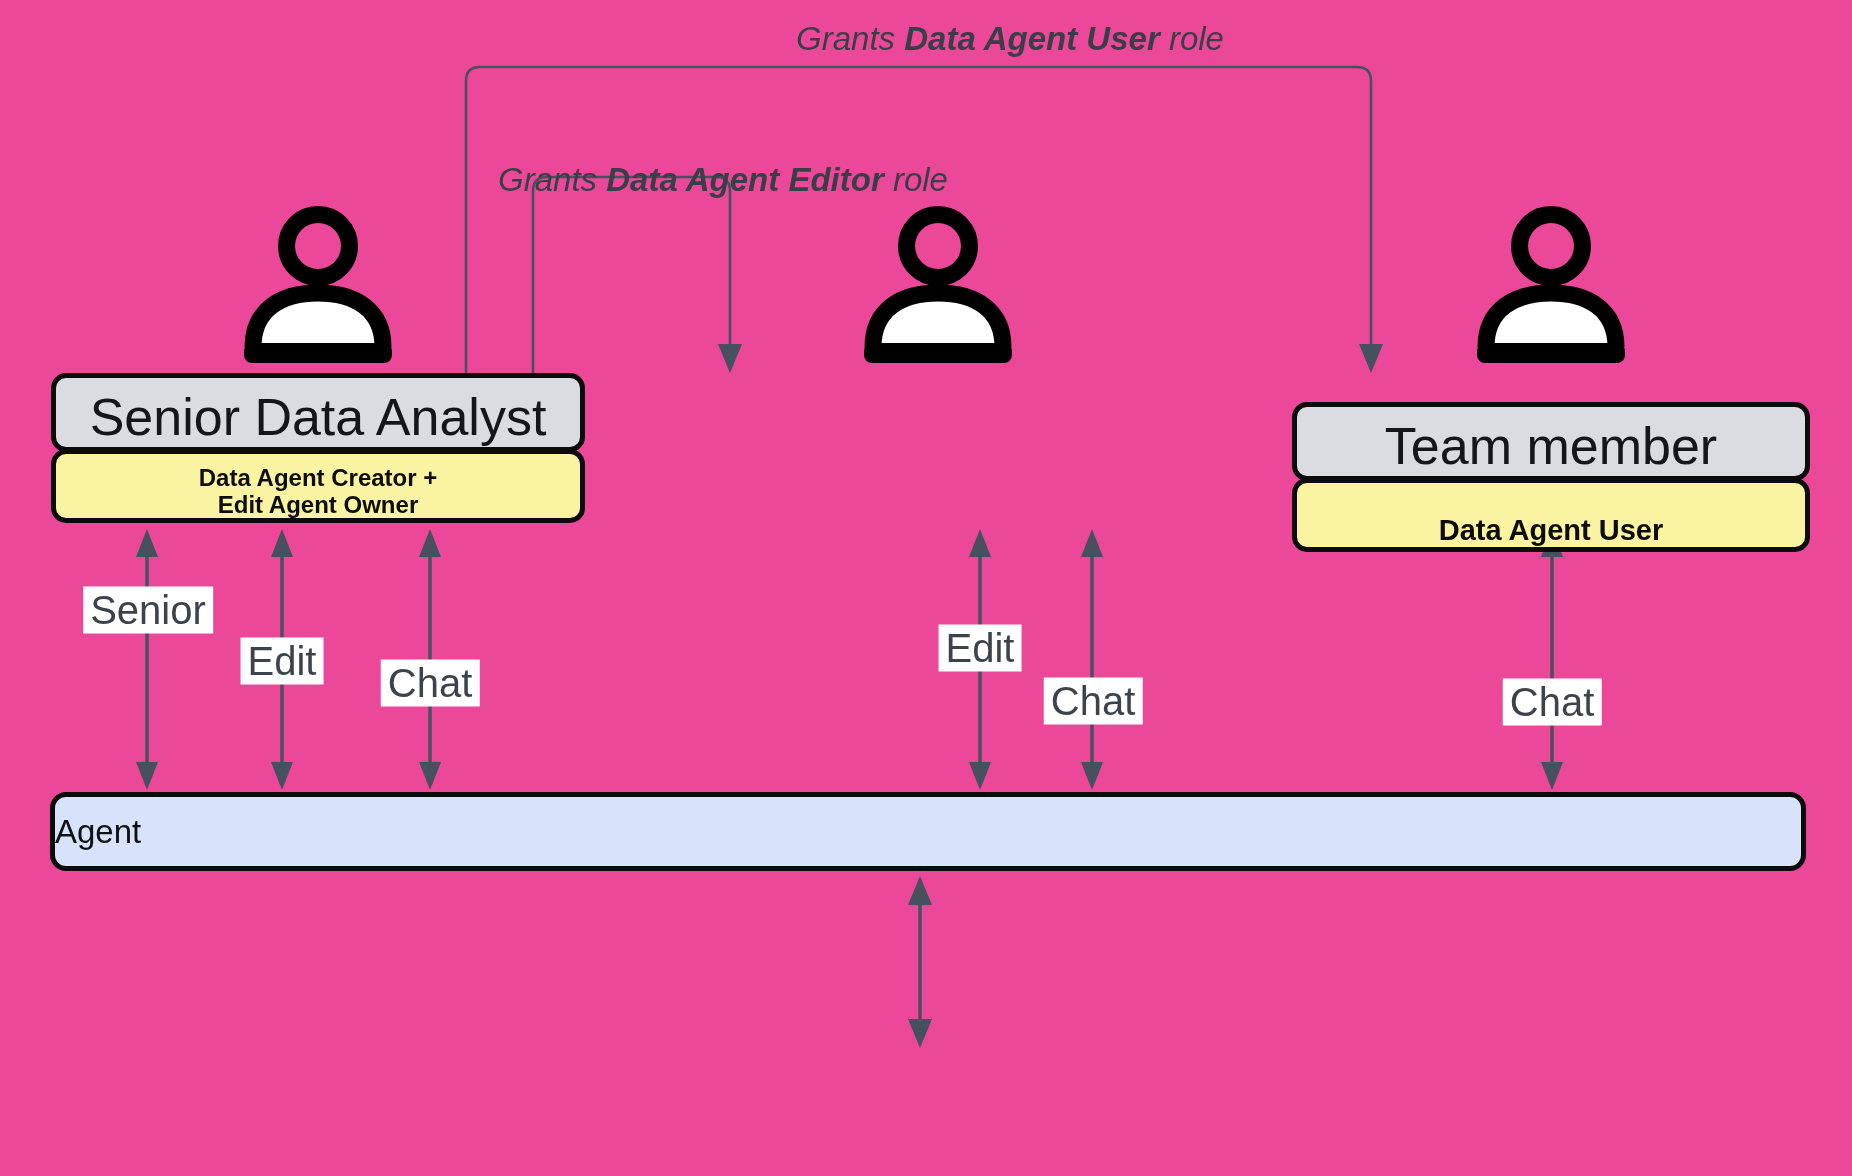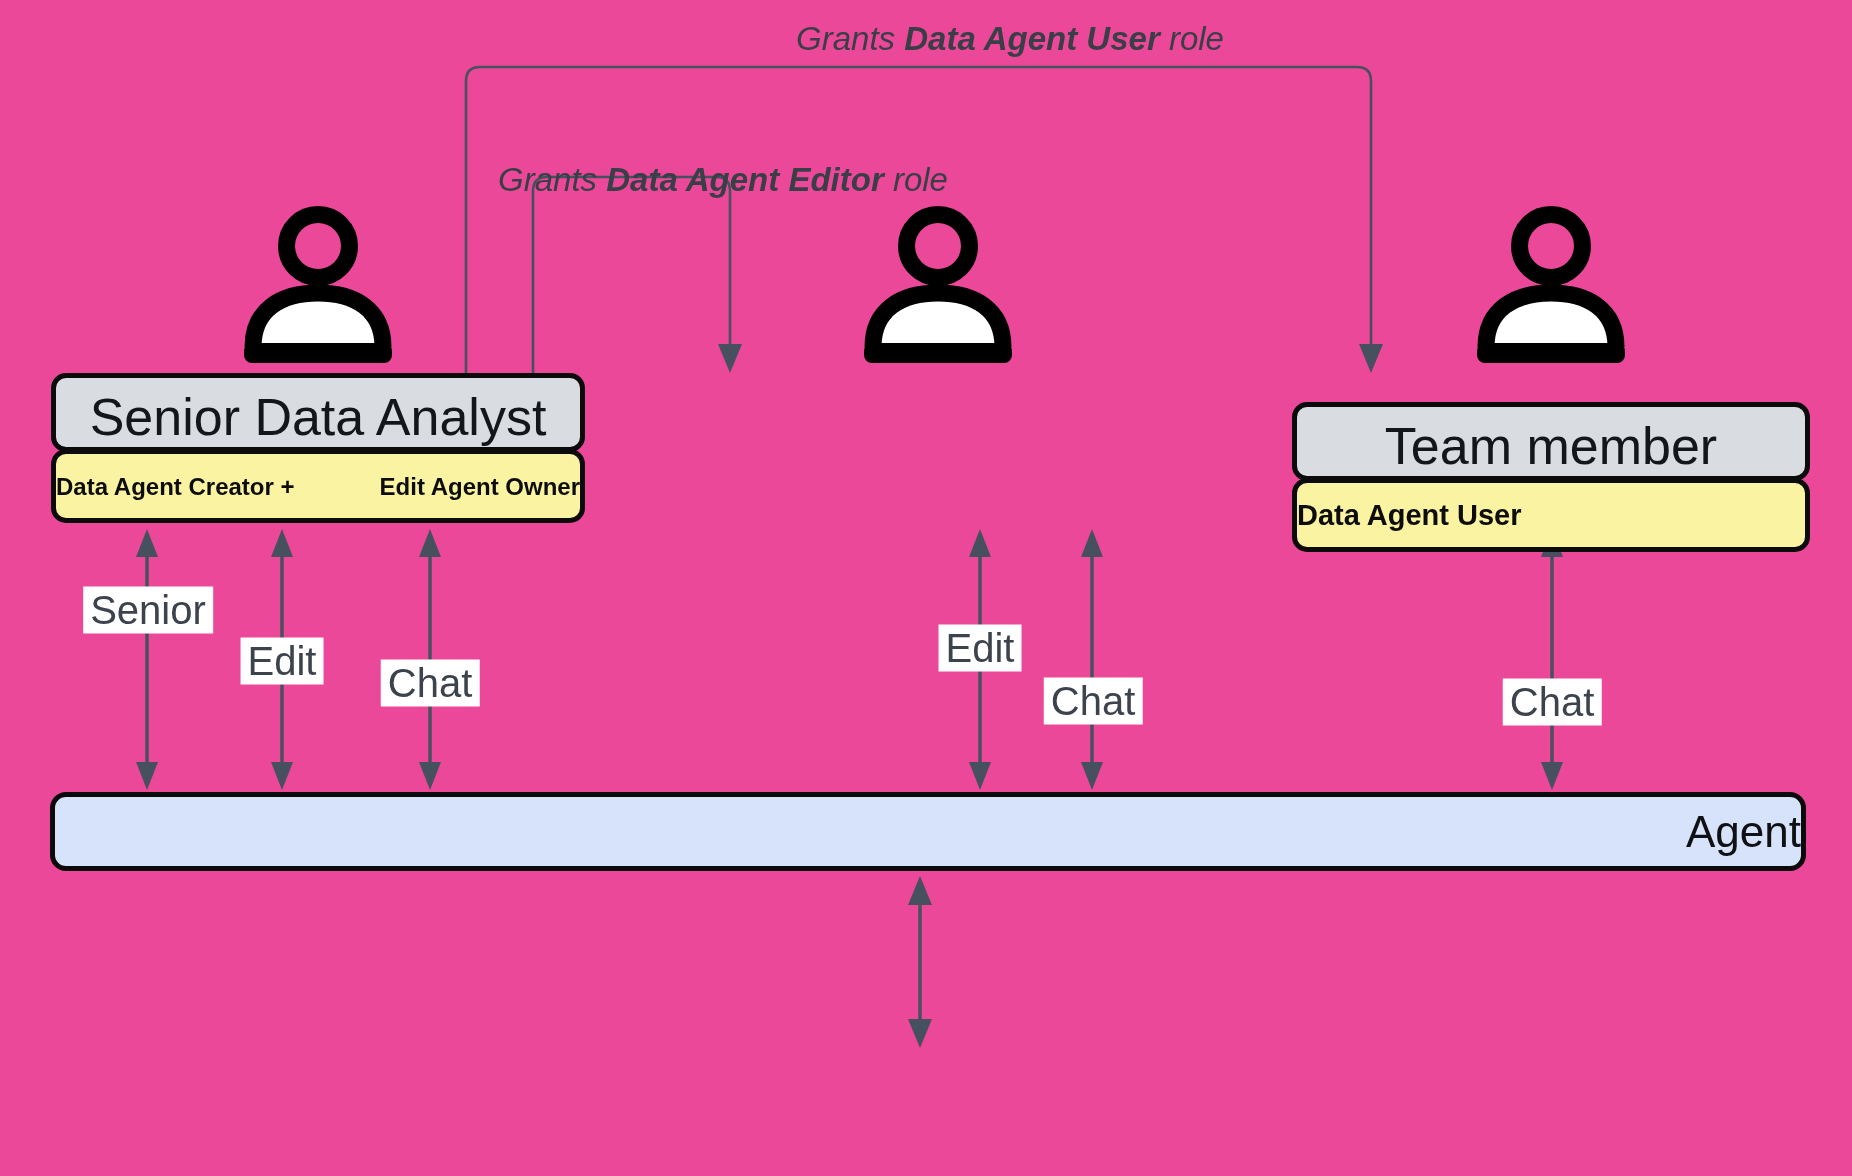--- a/index.html
+++ b/index.html
@@ -14,41 +14,41 @@
   .connector-layer{position:absolute;left:0;top:0;width:1852px;height:1176px;}
   .person-card{position:absolute;}
   .person-icon{position:absolute;}
   .title-box{
     background:var(--gray); border:5px solid var(--border); border-radius:15px;
     height:69px; display:flex; align-items:flex-end; justify-content:center;
     font-size:52px; color:#15161a; position:relative; z-index:2;
   }
   .role-box{
     background:var(--yellow); border:5px solid var(--border); border-radius:15px;
-    height:64px; margin-top:-3px; display:flex; flex-direction:row;
-    align-items:center; justify-content:space-between;
+    height:64px; margin-top:-3px; display:flex; flex-direction:column;
+    align-items:center; justify-content:flex-end;
     font-weight:bold; color:#0d0d0d; position:relative; z-index:1; text-align:center;
   }
   .role-box.single{font-size:29px;}
   .role-box.double{font-size:24px; line-height:27px;}
   .action-label{
     position:absolute; transform:translate(-50%,-50%);
     background:#ffffff; padding:1px 7px;
     font-size:40px; color:var(--label); white-space:nowrap; z-index:3;
   }
   .grants-label{
     position:absolute; transform:translate(-50%,-50%);
     font-style:italic; font-size:33px; color:var(--grants); white-space:nowrap; z-index:3;
   }
   .grants-label .b{font-weight:bold;}
   .agent-bar{
     position:absolute; left:50px; top:792px; width:1746px; height:69px;
     background:var(--blue); border:5px solid var(--border); border-radius:16px;
-    display:flex; align-items:center; justify-content:flex-end;
-    font-size:44px; color:#101114; z-index:2;
+    display:flex; align-items:center; justify-content:flex-start;
+    font-size:33px; color:#101114; z-index:2;
   }
   .datastore-box{
     position:absolute; left:658px; top:1053px; width:514px; height:78px;
     background:var(--green); border:5px solid var(--border); border-radius:17px;
     display:flex; align-items:center; justify-content:center;
     font-size:41px; color:#101114; z-index:2;
   }
   svg .shaft{stroke:var(--line); stroke-width:3.5; fill:none;}
   svg .thinline{stroke:var(--line); stroke-width:2.6; fill:none;}
   svg .head{fill:var(--line); stroke:none;}

